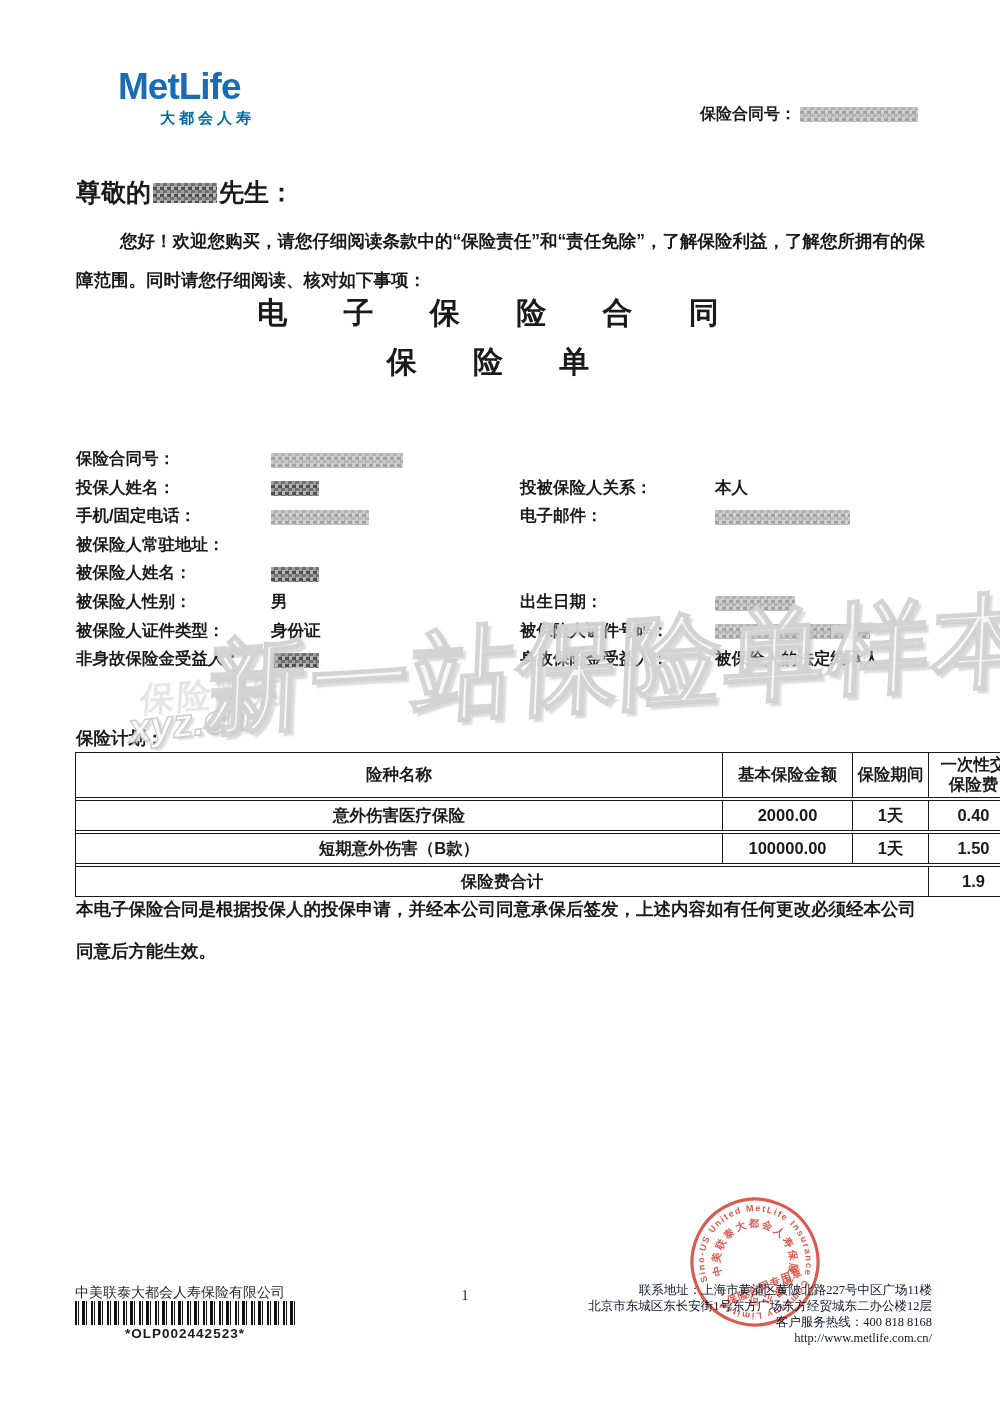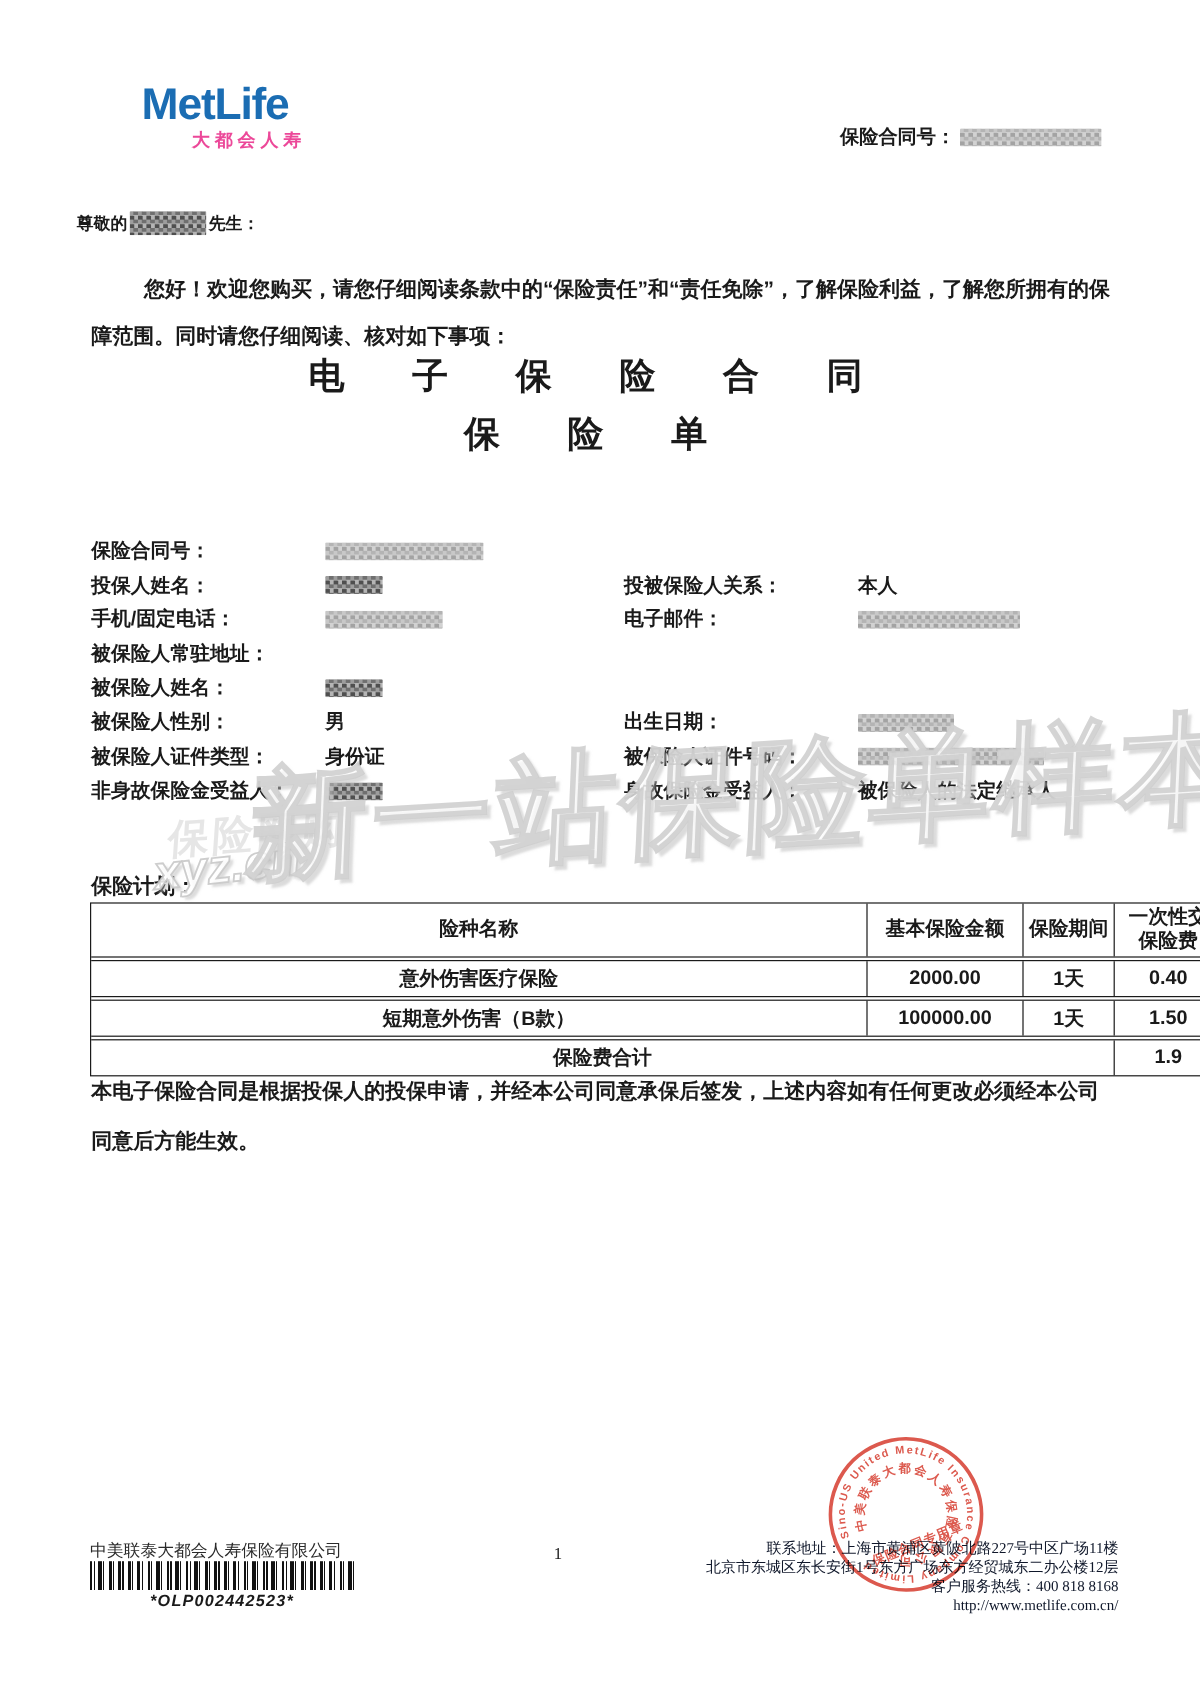--- a/index.html
+++ b/index.html
@@ -3,33 +3,33 @@
 <meta charset="utf-8">
 <style>
   html,body{margin:0;padding:0;background:#e8e8e8;}
   .page{
     position:relative;width:1000px;height:1416px;margin:0 auto;background:#ffffff;
     font-family:"Liberation Sans","DejaVu Sans",sans-serif;color:#1a1a1a;overflow:hidden;
   }
   
   .logo{position:absolute;left:74px;top:68px;line-height:1;margin-left:44px;}
   .logo .en{font-size:37px;font-weight:bold;letter-spacing:-1px;color:#1b6db3;}
-  .logo .cn{font-size:15px;font-weight:bold;letter-spacing:4px;color:#ec4899;margin-top:5px;margin-left:42px;}
+  .logo .cn{font-size:15px;font-weight:bold;letter-spacing:4px;color:#0369a1;margin-top:5px;margin-left:42px;}
   .policy-line{position:absolute;top:104px;left:700px;font-size:16px;font-weight:600;}
   
   .mosaic{
     display:inline-block;vertical-align:middle;height:15px;border-radius:1px;
     background-image:conic-gradient(#b4b4b4 90deg,#d2d2d2 90deg 180deg,#a3a3a3 180deg 270deg,#c8c8c8 270deg);
     background-size:7px 7px;filter:blur(.5px);
   }
   .mosaic.dark{
     background-image:conic-gradient(#6f6f6f 90deg,#b5b5b5 90deg 180deg,#4f4f4f 180deg 270deg,#9d9d9d 270deg);
   }
   
-  .greeting{position:absolute;left:64px;top:176px;font-size:14px;font-weight:bold;}
+  .greeting{position:absolute;left:76px;top:176px;font-size:25px;font-weight:bold;}
   .greeting .mosaic{height:20px;width:64px;margin:0 2px 3px 2px;}
   .intro{position:absolute;left:76px;top:222px;width:852px;font-size:17.5px;font-weight:600;line-height:39px;text-indent:44px;}
   
   .doc-title{position:absolute;left:0;top:293px;width:100%;text-align:center;font-weight:bold;}
   .doc-title .l1{font-size:30px;letter-spacing:24px;}
   .doc-title .l2{font-size:30px;letter-spacing:24px;margin-top:8px;}
   
   .info{position:absolute;left:76px;top:448px;width:850px;font-size:16.5px;font-weight:600;}
   .irow{position:relative;height:28.6px;}
   .lab{position:absolute;left:0;top:0;}
@@ -69,21 +69,21 @@
     position:absolute;left:128px;top:700px;font-size:40px;font-weight:bold;font-style:italic;
     color:rgba(255,255,255,0.85);-webkit-text-stroke:1.5px rgba(200,200,200,0.9);
     text-shadow:3px 3px 2px rgba(185,185,185,0.5);transform:rotate(-6deg);
   }
   
   .stamp{position:absolute;left:681px;top:1188px;width:148px;height:148px;transform:rotate(-22deg);opacity:.9;mix-blend-mode:multiply;z-index:4;}
   
   .f-company{position:absolute;left:75px;top:1284px;font-family:"Liberation Serif","DejaVu Serif",serif;font-size:14px;color:#2a2a2a;}
   .barcode{position:absolute;left:75px;top:1301px;width:220px;height:24px;
     background:repeating-linear-gradient(90deg,#111 0 2px,#fff 2px 3px,#111 3px 4px,#fff 4px 7px,#111 7px 10px,#fff 10px 11px,#111 11px 12px,#fff 12px 16px);}
-  .barcode-label{position:absolute;left:75px;top:1326px;width:220px;text-align:center;font-size:13.5px;font-weight:bold;letter-spacing:1px;font-style:italic;}
+  .barcode-label{position:absolute;left:75px;top:1326px;width:220px;text-align:center;font-size:13.5px;font-weight:bold;letter-spacing:1px;}
   .page-num{position:absolute;left:440px;top:1288px;width:50px;text-align:center;font-family:"Liberation Serif","DejaVu Serif",serif;font-size:14px;}
   .f-right{position:absolute;right:68px;top:1282px;text-align:right;font-family:"Liberation Serif","DejaVu Serif",serif;font-size:12.5px;line-height:16px;color:#0f172a;}
 </style>
 </head>
 <body>
 
 <div class="page">
 
   <div class="logo">
     <div class="en">MetLife</div>

